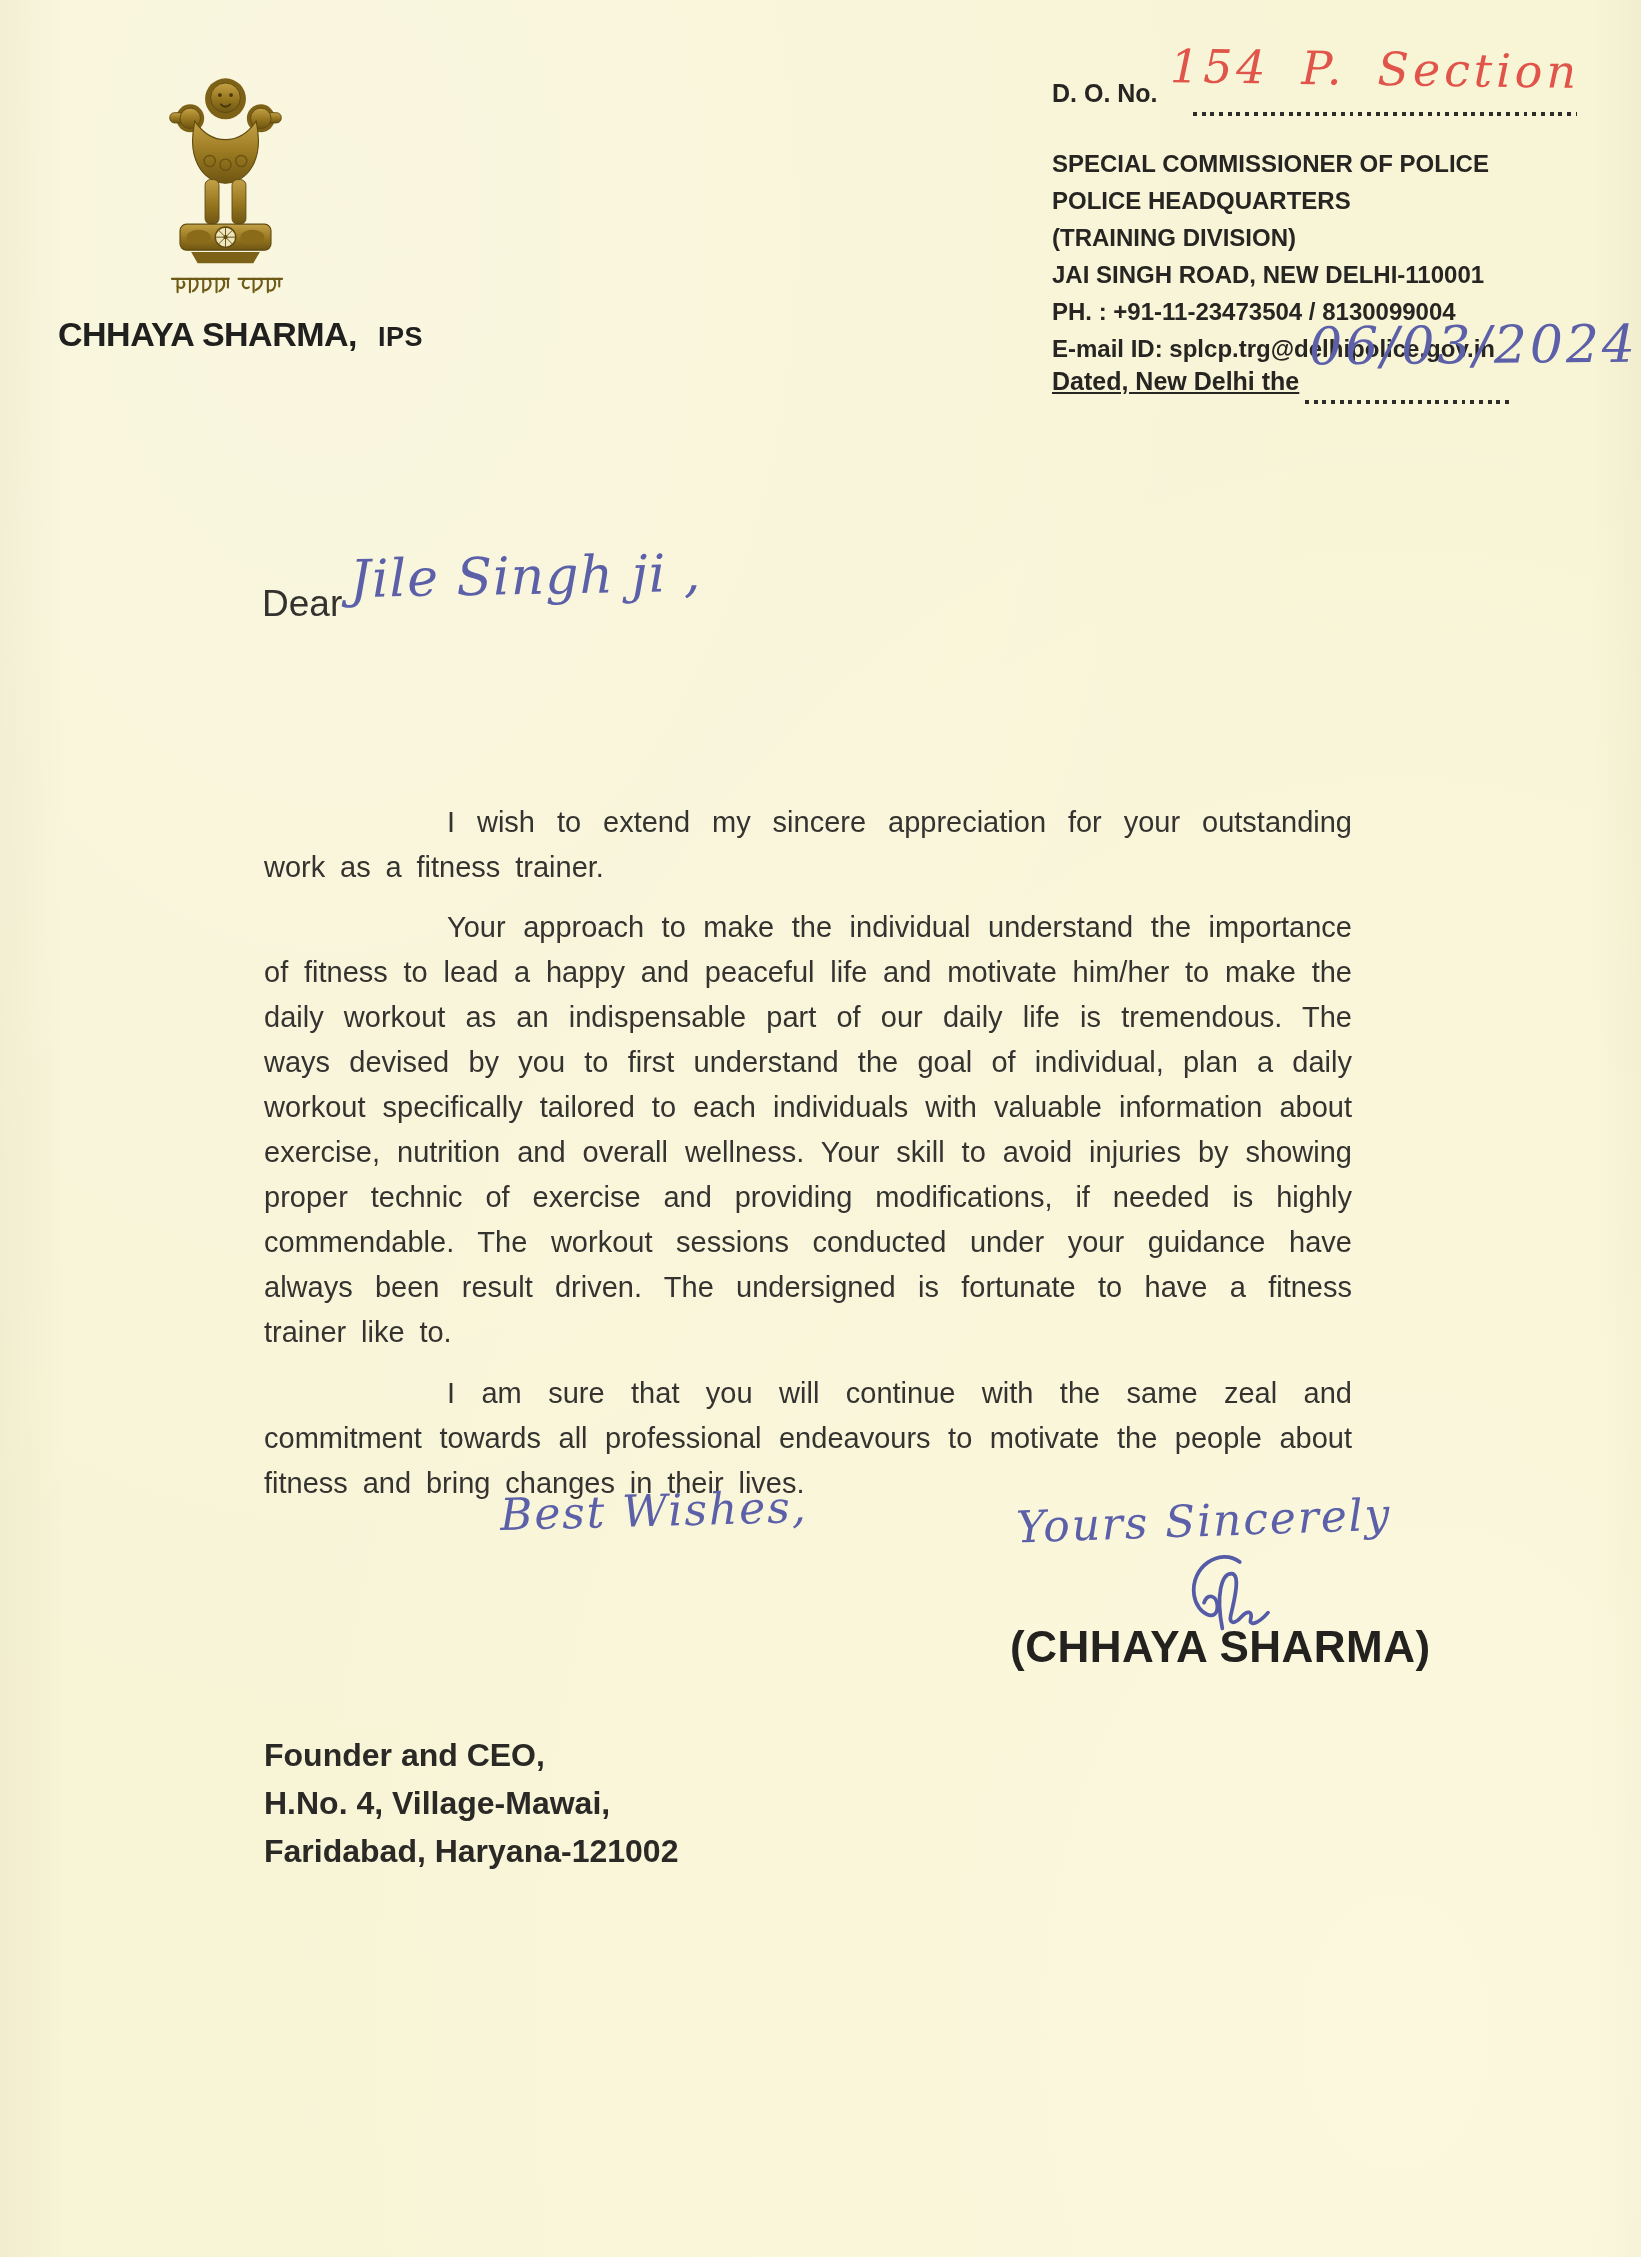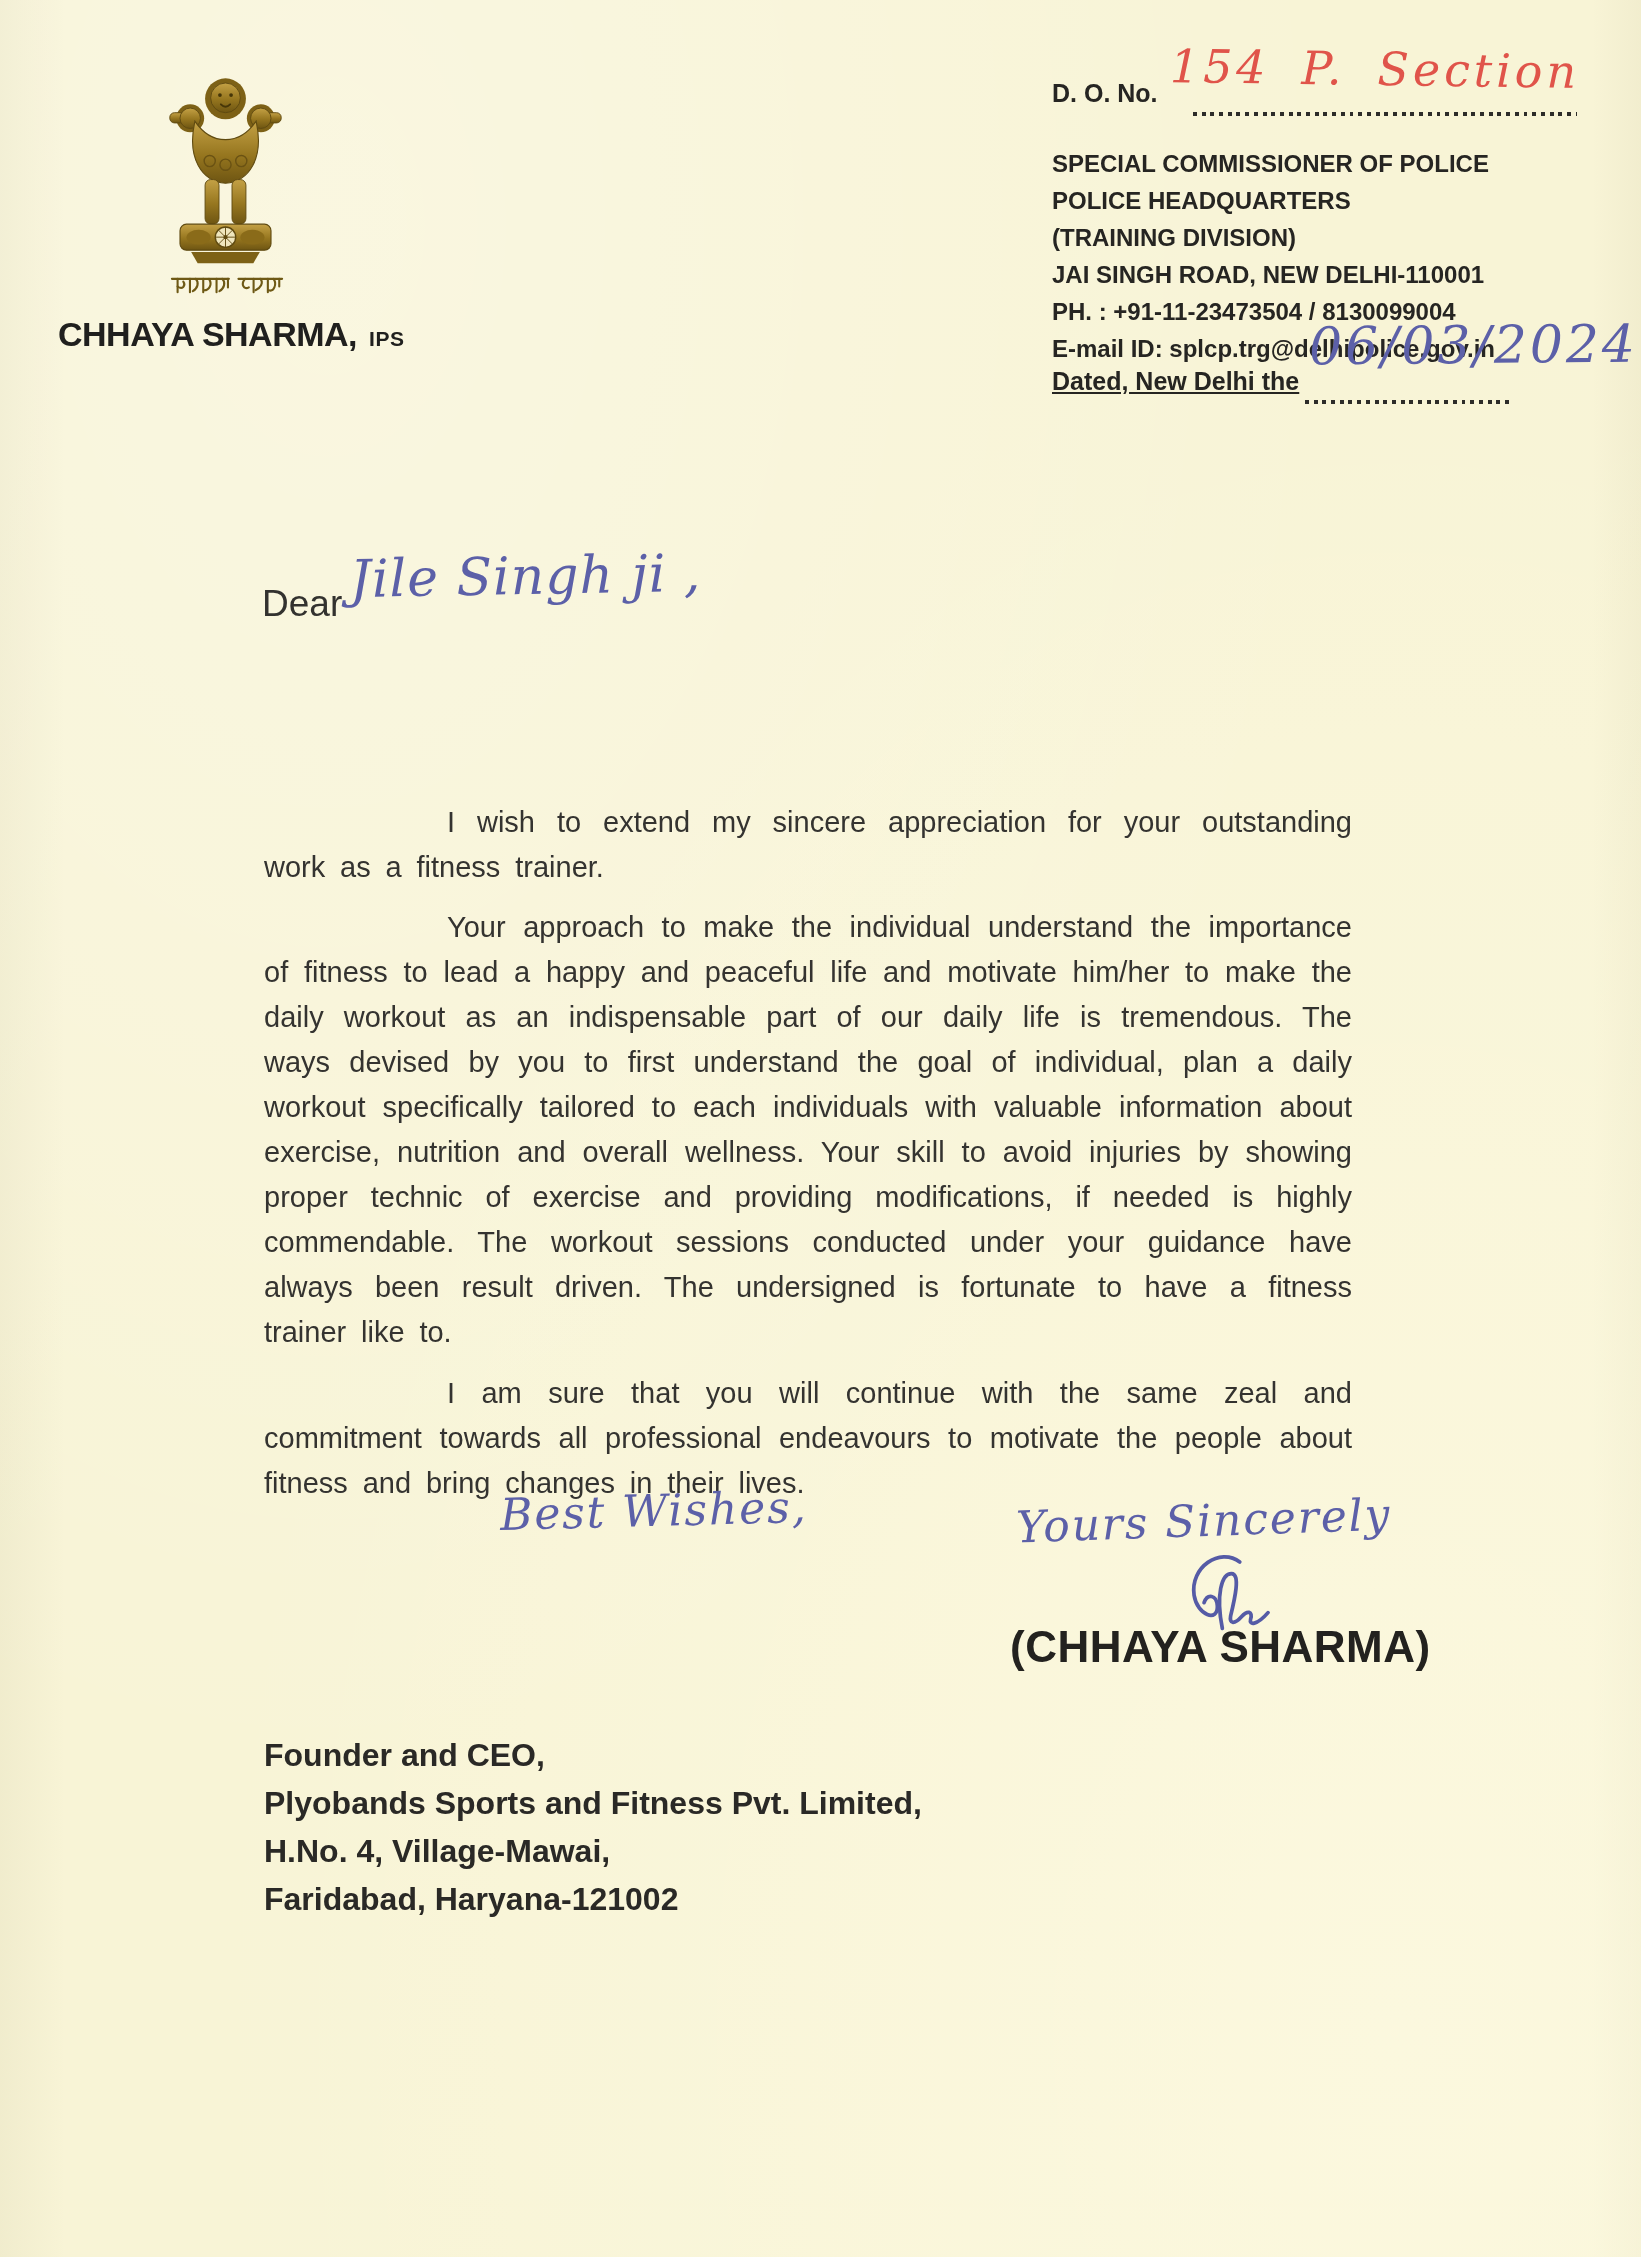--- a/index.html
+++ b/index.html
@@ -17,21 +17,21 @@
   }
   .abs{position:absolute;}
   
   .emblem{left:162px;top:70px;width:127px;height:195px;}
   .motto{left:170px;top:274px;width:114px;height:23px;}
   .officer-name{
     left:58px;top:315px;width:348px;
     font-size:34px;font-weight:700;letter-spacing:-0.5px;color:#20201e;
     white-space:nowrap;
   }
-  .officer-name .ips{font-size:21px;letter-spacing:0.5px;margin-left:12px;}
+  .officer-name .ips{font-size:27px;letter-spacing:0.5px;margin-left:21px;}
   .hdr{font-weight:700;color:#262522;}
   .do-label{left:1052px;top:79px;font-size:25px;}
   .dotline{height:3.9px;background:repeating-linear-gradient(90deg,#2d2c29 0 3.9px,transparent 3.9px 8.7px);}
   .do-dots{left:1193px;top:112px;width:384px;}
   .office-block{left:1052px;top:145px;font-size:24px;font-weight:700;line-height:37px;color:#262522;white-space:nowrap;}
   .dated-label{left:1052px;top:367px;font-size:25px;white-space:nowrap;text-decoration:underline;}
   .dated-dots{left:1305px;top:400px;width:205px;}
   
   .hand{
     font-family:"DejaVu Serif", serif;
@@ -173,19 +173,18 @@
     <g stroke="#555ba6" stroke-width="4.5" fill="none" stroke-linecap="round" stroke-linejoin="round">
       <path d="M84,12 C60,-6 24,18 29,52 C33,77 58,85 57,65 C56,51 45,50 41,61"></path>
       <path d="M63,92 C55,52 62,26 74,26 C85,26 78,56 73,77 C71,87 78,87 86,78 C93,70 100,71 97,81 C95,88 104,89 118,73"></path>
     </g>
   </svg>
 
   <div class="abs signatory">(CHHAYA SHARMA)</div>
 
   <div class="abs recipient">
     <div>Founder and CEO,</div>
-    <div>Plyobands Sports and Fitness Pvt. Limited,</div>
     <div>H.No. 4, Village-Mawai,</div>
     <div>Faridabad, Haryana-121002</div>
   </div>
 
 </div>
 
 
 </body></html>

